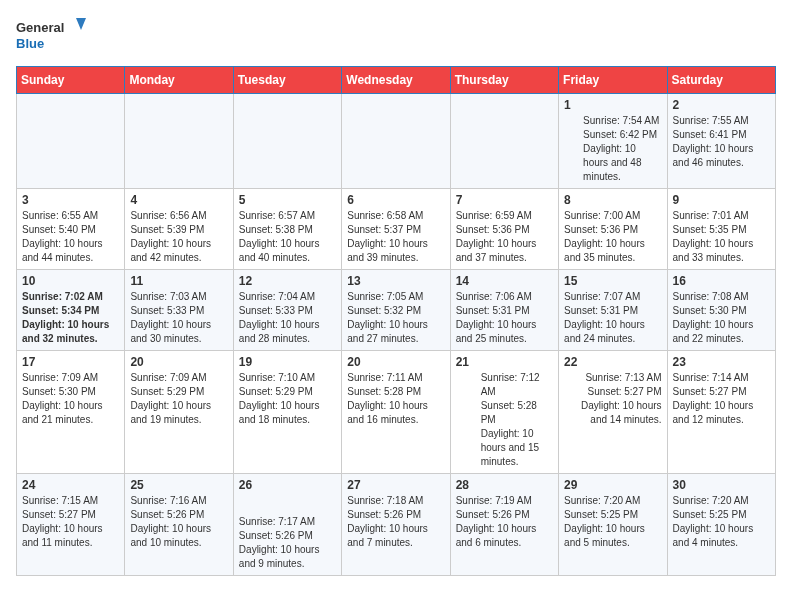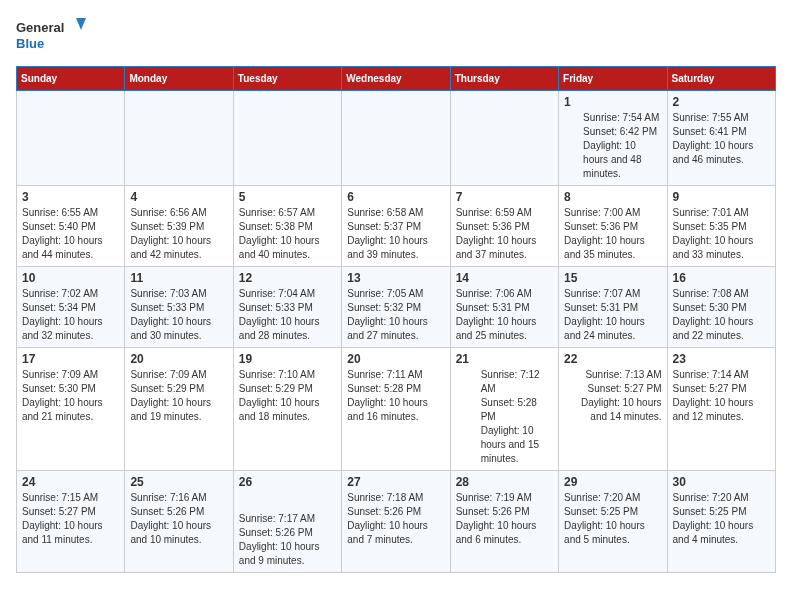--- a/index.html
+++ b/index.html
@@ -31,23 +31,23 @@
     }
     .location-title {
       font-size: 15px;
       color: #555;
     }
     table {
       width: 100%;
       border-collapse: collapse;
     }
     thead tr th {
-      background-color: #b91c1c;
+      background-color: #ef4444;
       color: #fff;
-      font-size: 10px;
+      font-size: 12px;
       font-weight: bold;
       padding: 6px 4px;
       text-align: left;
       border: 1px solid #2e7bbf;
     }
     tbody tr td {
       border: 1px solid #ccc;
       vertical-align: top;
       padding: 4px 5px;
       font-size: 10.5px;
@@ -166,21 +166,21 @@
         <td>
           <span class="day-number">9</span>
           <div class="day-info" style="white-space: pre-line;">Sunrise: 7:01 AM
 Sunset: 5:35 PM
 Daylight: 10 hours and 33 minutes.</div>
         </td>
       </tr>
       <tr>
         <td>
           <span class="day-number">10</span>
-          <div class="day-info" style="white-space: pre-line;">Sunrise: 7:02 AM
+          <div class="day-info" style="white-space: pre-line; font-weight: bold;">Sunrise: 7:02 AM
 Sunset: 5:34 PM
 Daylight: 10 hours and 32 minutes.</div>
         </td>
         <td>
           <span class="day-number">11</span>
           <div class="day-info" style="white-space: pre-line;">Sunrise: 7:03 AM
 Sunset: 5:33 PM
 Daylight: 10 hours and 30 minutes.</div>
         </td>
         <td>

